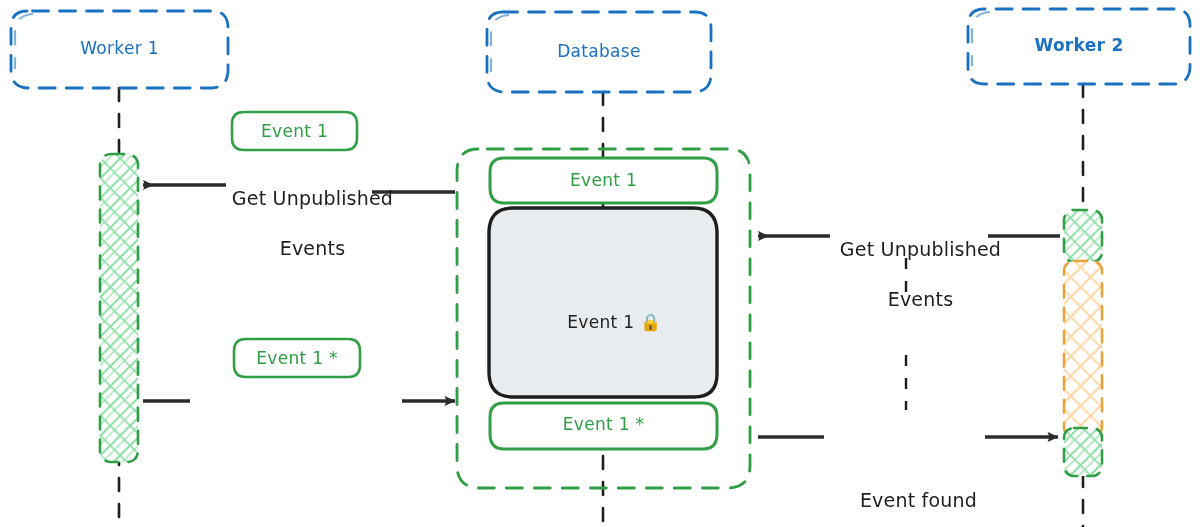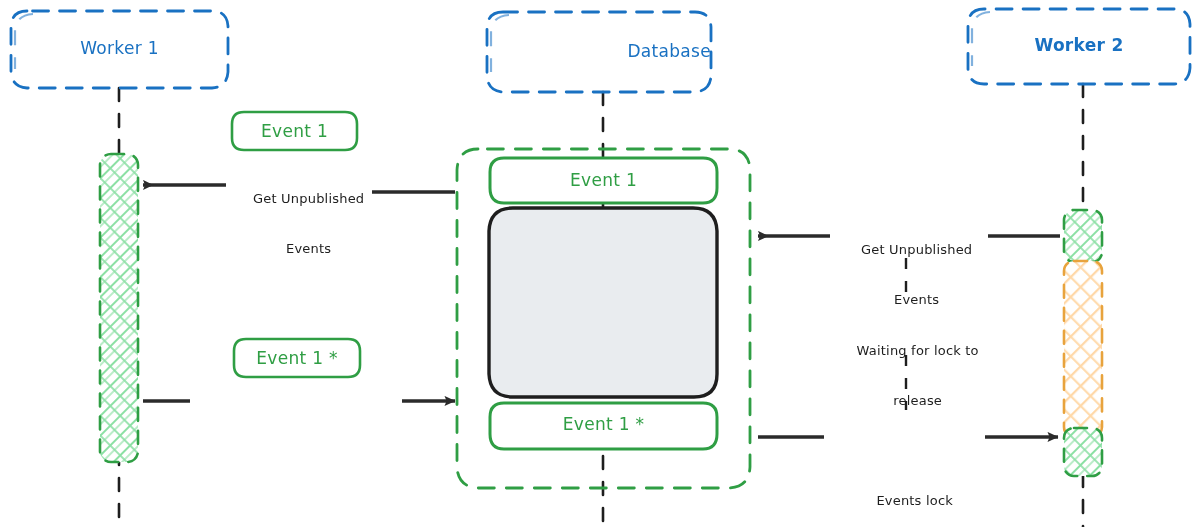--- a/index.html
+++ b/index.html
@@ -8,21 +8,21 @@
     width:1200px;height:527px;position:relative;overflow:hidden;
   }
   #stage{position:absolute;left:0;top:0;width:1200px;height:471px;}
   svg.layer{position:absolute;left:0;top:0;width:1200px;height:527px;}
 
   .txt{position:absolute;white-space:pre;text-align:center;
        font-family:"DejaVu Sans", sans-serif;}
 
   .actor-label{color:#1971c2;font-size:17px;letter-spacing:.3px;}
   .evt-label{color:#2f9e44;font-size:17px;letter-spacing:.3px;}
-  .msg-label{color:#1e1e1e;font-size:13px;line-height:25px;letter-spacing:.2px;}
+  .msg-label{color:#1e1e1e;font-size:19px;line-height:25px;letter-spacing:.2px;}
   .locked-label{color:#1e1e1e;font-size:17px;letter-spacing:.3px;}
   .lock-glyph{font-size:17px;}
 </style>
 </head>
 <body>
 
 <div id="stage">
 
   <svg class="layer" viewBox="0 0 1200 527">
     <defs>
@@ -145,44 +145,43 @@
       <path d="M906,355 L906,410" stroke="#1e1e1e" stroke-width="2.4" stroke-dasharray="11 12" fill="none"></path>
     </g>
 
     <g>
       <line x1="758" y1="437" x2="824" y2="437" stroke="#2b2b2b" stroke-width="3.6"></line>
       <line x1="985" y1="437" x2="1058" y2="437" stroke="#2b2b2b" stroke-width="3.6" marker-end="url(#arrowR)"></line>
     </g>
   </svg>
 
   <div class="txt actor-label" style="left:11px;top:38px;width:217px;">Worker 1</div>
-  <div class="txt actor-label" style="left:487px;top:41px;width:224px;text-align:right;">Database</div>
+  <div class="txt actor-label" style="left:487px;top:41px;width:224px;">Database</div>
   <div class="txt actor-label" style="left:968px;top:35px;width:222px;font-weight:bold;">Worker 2</div>
 
   <div class="txt evt-label" style="left:232px;top:121px;width:125px;">Event 1</div>
   <div class="txt evt-label" style="left:234px;top:348px;width:126px;">Event 1 *</div>
 
   <div class="txt evt-label" style="left:490px;top:170px;width:227px;">Event 1</div>
   <div class="txt evt-label" style="left:490px;top:414px;width:227px;">Event 1 *</div>
 
+  <div class="txt locked-label" style="left:489px;top:292px;width:228px;">
+    <span>Event 1</span><span>&nbsp;</span><span class="lock-glyph">🔒</span>
+  </div>
 
   <div class="txt msg-label" style="left:200px;top:161px;width:200px;">
     <span>Get Unpublished</span><br>
     <span>Events</span>
   </div>
 
 
   <div class="txt msg-label" style="left:808px;top:212px;width:200px;">
     <span>Get Unpublished</span><br>
     <span>Events</span>
   </div>
 
-  <div class="txt msg-label" style="left:806px;top:313px;width:206px;">
-    <span>Waiting for lock to</span><br>
-    <span>release</span>
-  </div>
 
   <div class="txt msg-label" style="left:806px;top:413px;width:200px;">
     <br>
-    <span>Events lock</span>
+    <span>Event found</span>
   </div>
 
 </div>
 
 </body></html>

